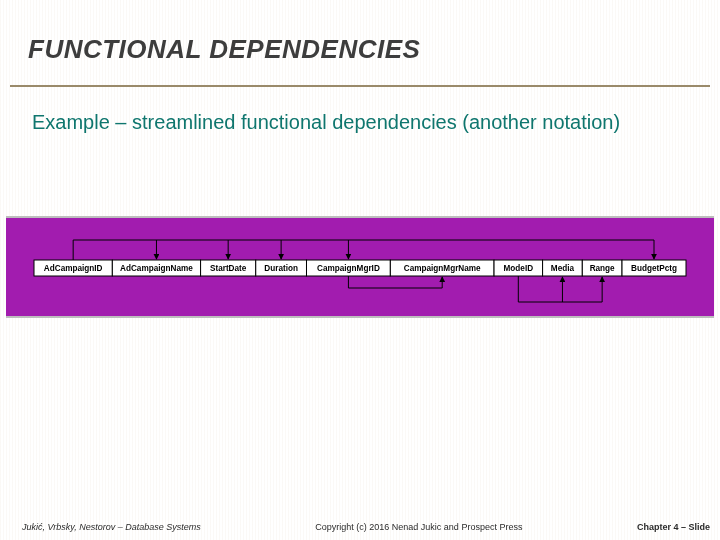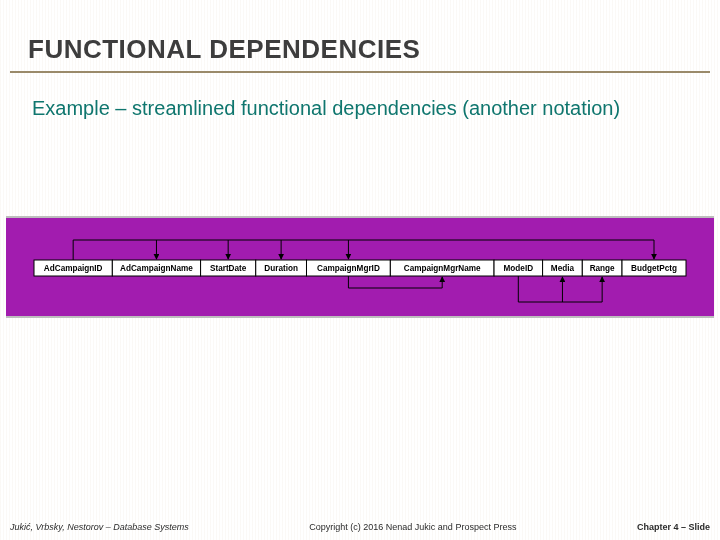--- a/index.html
+++ b/index.html
@@ -13,25 +13,26 @@
   .bg-texture {
     position: absolute;
     inset: 0;
     background:
       repeating-linear-gradient(90deg, rgba(215,195,170,0.10) 0 1px, transparent 1px 3px);
     pointer-events: none;
     z-index: 0;
   }
   .content { position: relative; z-index: 1; width: 100%; height: 100%; }
   .title {
-    padding: 34px 28px 6px 28px;
+    padding: 34px 28px 20px 28px;
     font-size: 26px;
     font-weight: 700;
     letter-spacing: 0.5px;
     color: #3d3d3d;
+    font-style: italic;
   }
   .title-rule {
     margin: 0 10px 0 10px;
     border: none;
     border-top: 2px solid #9a8a6a;
   }
   .subtitle {
     padding: 22px 32px 0 32px;
     font-size: 20px;
     color: #0f766e;
@@ -48,21 +49,21 @@
     border-bottom: 2px solid #bdbdbd;
     background: #a21caf;
   }
   .diagram {
     position: absolute;
     inset: 0;
   }
 
   .footer {
     position: absolute;
-    left: 0; right: 0; bottom: 8px;
+    left: 12px; right: 0; bottom: 8px;
     display: flex;
     justify-content: space-between;
     align-items: flex-end;
     padding: 0 10px;
     font-size: 9px;
     color: #2b2b2b;
     gap: 25px;
   }
   .footer .left { font-style: italic; }
   .footer .mid { font-weight: 400; }

